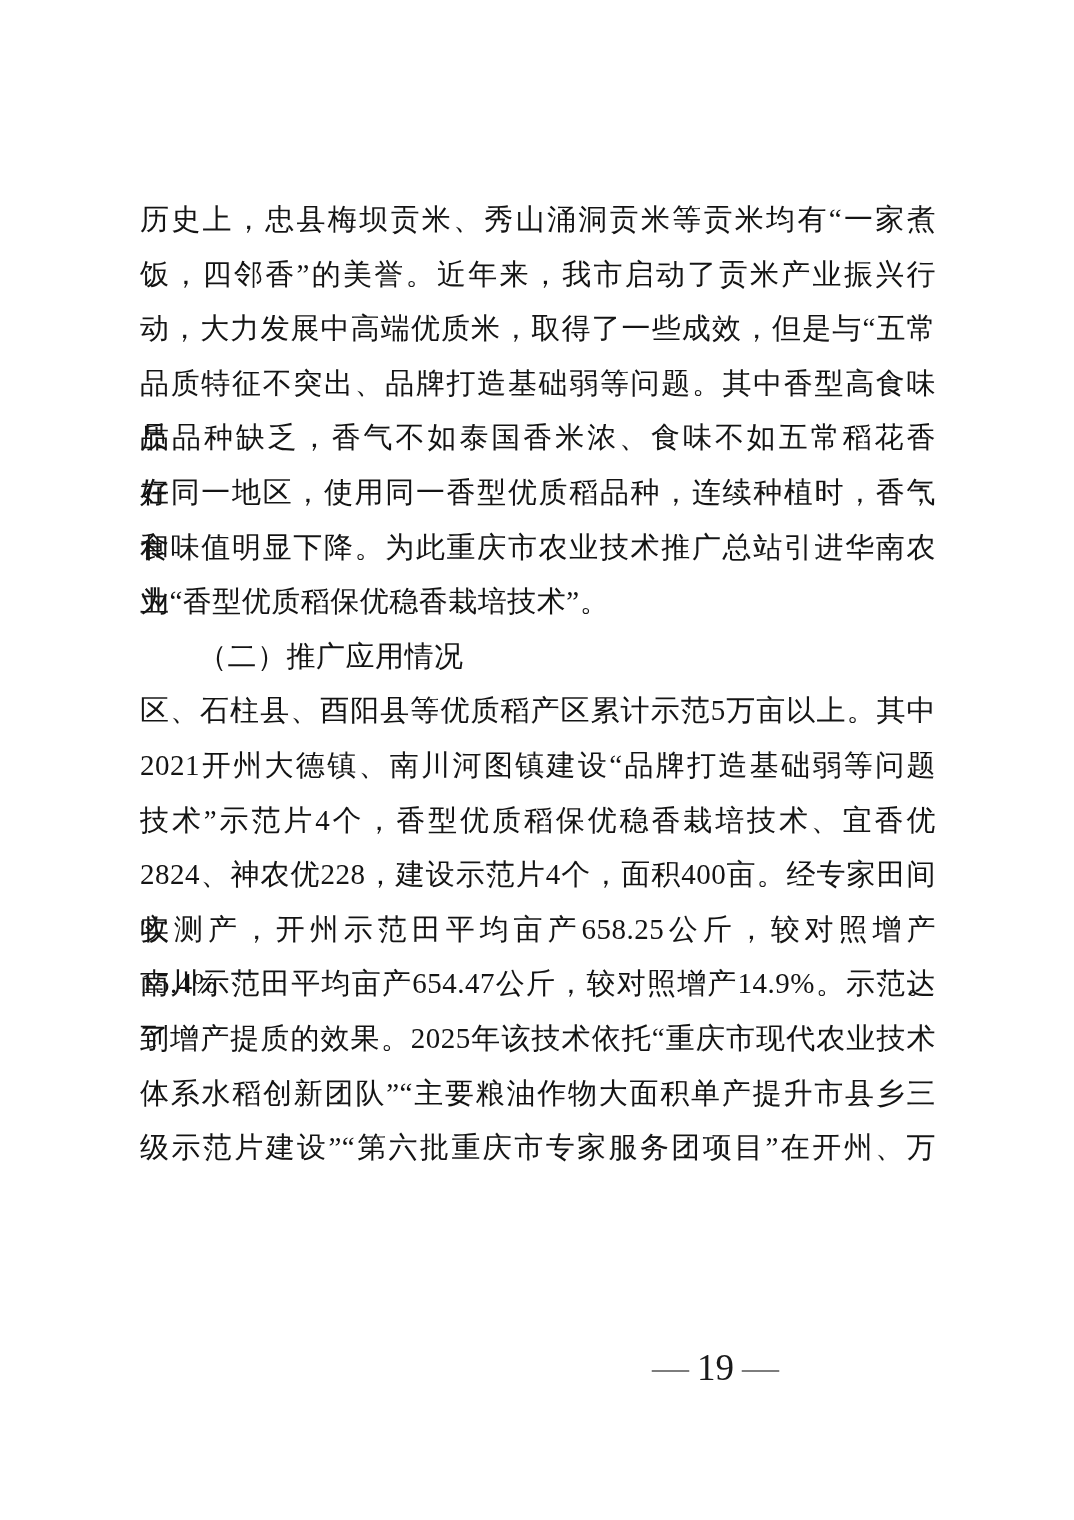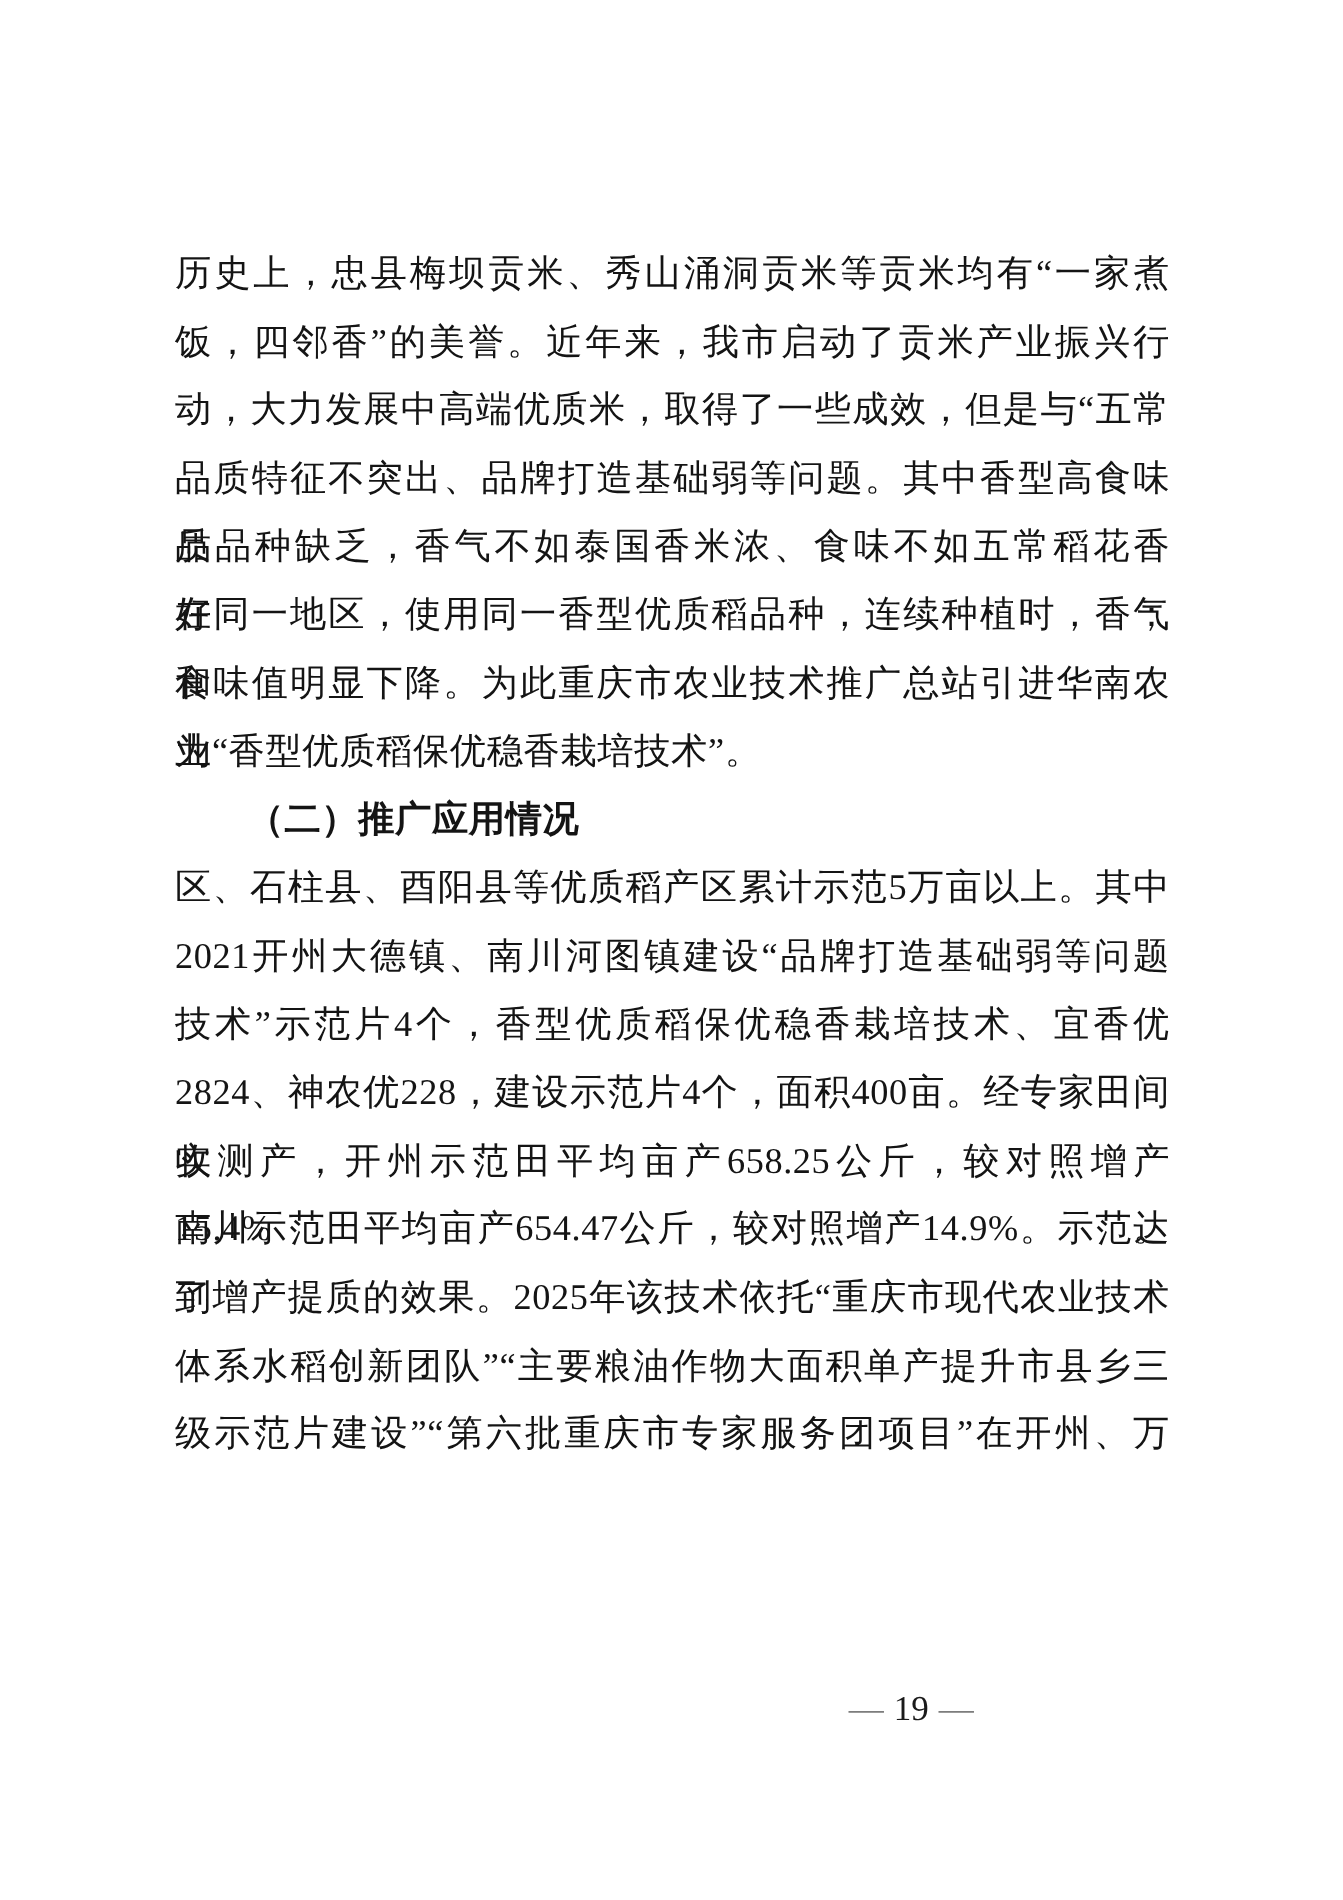--- a/index.html
+++ b/index.html
@@ -37,28 +37,28 @@
     white-space: nowrap;
   }
   .line.j {
     white-space: normal;
     text-align-last: justify;
   }
   .line.indent {
     text-indent: 58px;
   }
   .line.heading {
-    font-weight: bold;
+    font-weight: normal;
     text-indent: 58px;
   }
   .footer {
     position: absolute;
     right: 137px;
     top: 1346px;
-    font-size: 28px;
+    font-size: 37px;
     line-height: 44px;
     text-align: right;
     color: #141414;
   }
   .footer .dash {
     color: #7d7d7d;
     letter-spacing: 0;
   }
   .footer .num {
     margin: 0 8px;

